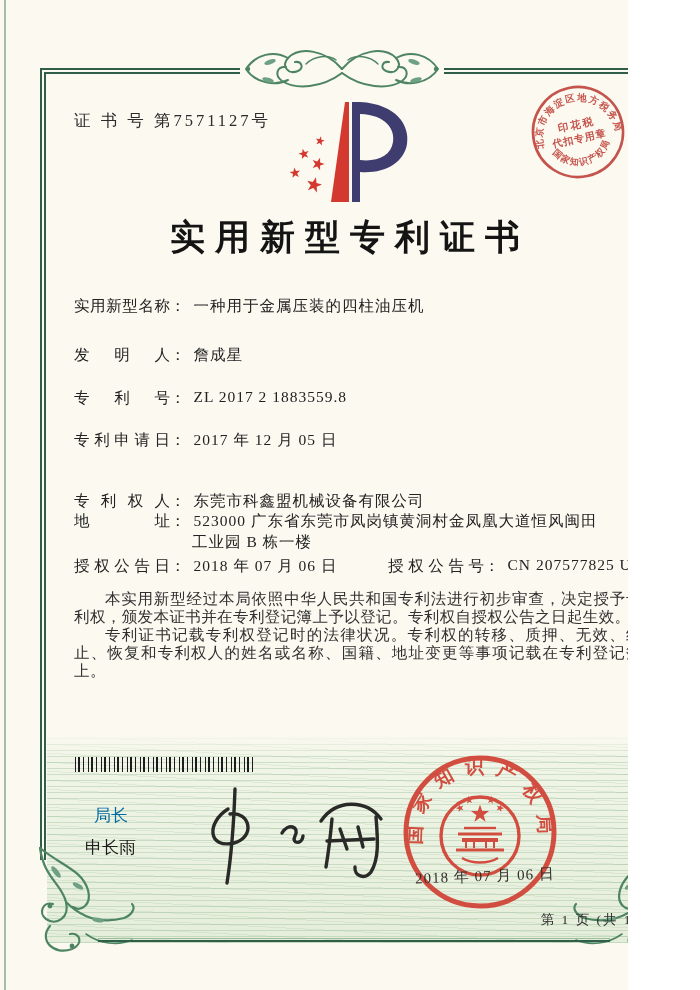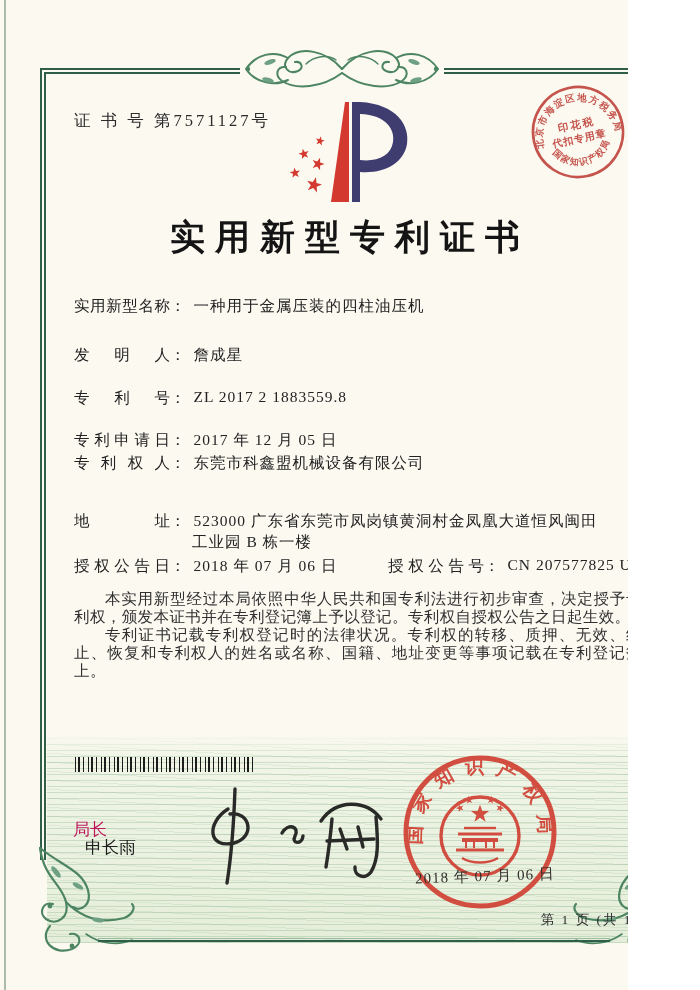--- a/index.html
+++ b/index.html
@@ -50,21 +50,21 @@
   .paras{
     position:absolute;left:74px;top:590px;width:568px;
     font-size:15.5px;line-height:18px;color:#303030;text-align:justify;letter-spacing:.4px;
   }
   .paras p{margin:0;text-indent:2em;}
   .barcode{
     position:absolute;left:75px;top:757px;width:178px;height:15px;
     background:
       repeating-linear-gradient(90deg,#1c1c1c 0 1px,rgba(0,0,0,0) 1px 3px,#1c1c1c 3px 5px,rgba(0,0,0,0) 5px 8px,#1c1c1c 8px 9px,rgba(0,0,0,0) 9px 13px);
   }
-  .sig-title{position:absolute;left:73px;top:804px;font-size:17px;color:#be185d;font-family:"Liberation Sans","DejaVu Sans",sans-serif;margin-top:14px;}
+  .sig-title{position:absolute;left:94px;top:804px;font-size:17px;color:#0369a1;font-family:"Liberation Sans","DejaVu Sans",sans-serif;}
   .sig-name{position:absolute;left:85px;top:836px;font-size:17px;color:#1d1d1d;font-family:Liberation Serif, serif;}
   .sig-svg{position:absolute;left:190px;top:783px;width:205px;height:110px;}
   .seal-svg{position:absolute;left:400px;top:750px;width:160px;height:168px;}
   .seal-date{
     position:absolute;left:398px;top:867px;width:174px;text-align:center;
     font-size:15px;color:#33302d;letter-spacing:1px;transform:rotate(-2deg);
   }
   .stamp-svg{position:absolute;left:522px;top:76px;width:112px;height:112px;transform:rotate(-12deg);}
   .footer{
     position:absolute;left:0;top:911px;width:660px;text-align:right;
@@ -147,21 +147,21 @@
   </div>
   <div class="frow" style="top:345px">
     <span class="flabel">发明人</span><span class="fcolon">：</span><span class="fvalue">詹成星</span>
   </div>
   <div class="frow" style="top:388px">
     <span class="flabel">专利号</span><span class="fcolon">：</span><span class="fvalue">ZL 2017 2 1883559.8</span>
   </div>
   <div class="frow" style="top:430px">
     <span class="flabel">专利申请日</span><span class="fcolon">：</span><span class="fvalue">2017 年 12 月 05 日</span>
   </div>
-  <div class="frow" style="top:453px">
+  <div class="frow" style="top:491px">
     <span class="flabel">专利权人</span><span class="fcolon">：</span><span class="fvalue">东莞市科鑫盟机械设备有限公司</span>
   </div>
   <div class="frow" style="top:511px">
     <span class="flabel">地址</span><span class="fcolon">：</span><span class="fvalue">523000 广东省东莞市凤岗镇黄洞村金凤凰大道恒风闽田</span>
     <div class="addr2">工业园 B 栋一楼</div>
   </div>
   <div class="frow" style="top:556px">
     <span class="flabel">授权公告日</span><span class="fcolon">：</span><span class="fvalue">2018 年 07 月 06 日</span>
   </div>
   <div class="frow" style="top:556px;left:388px">

